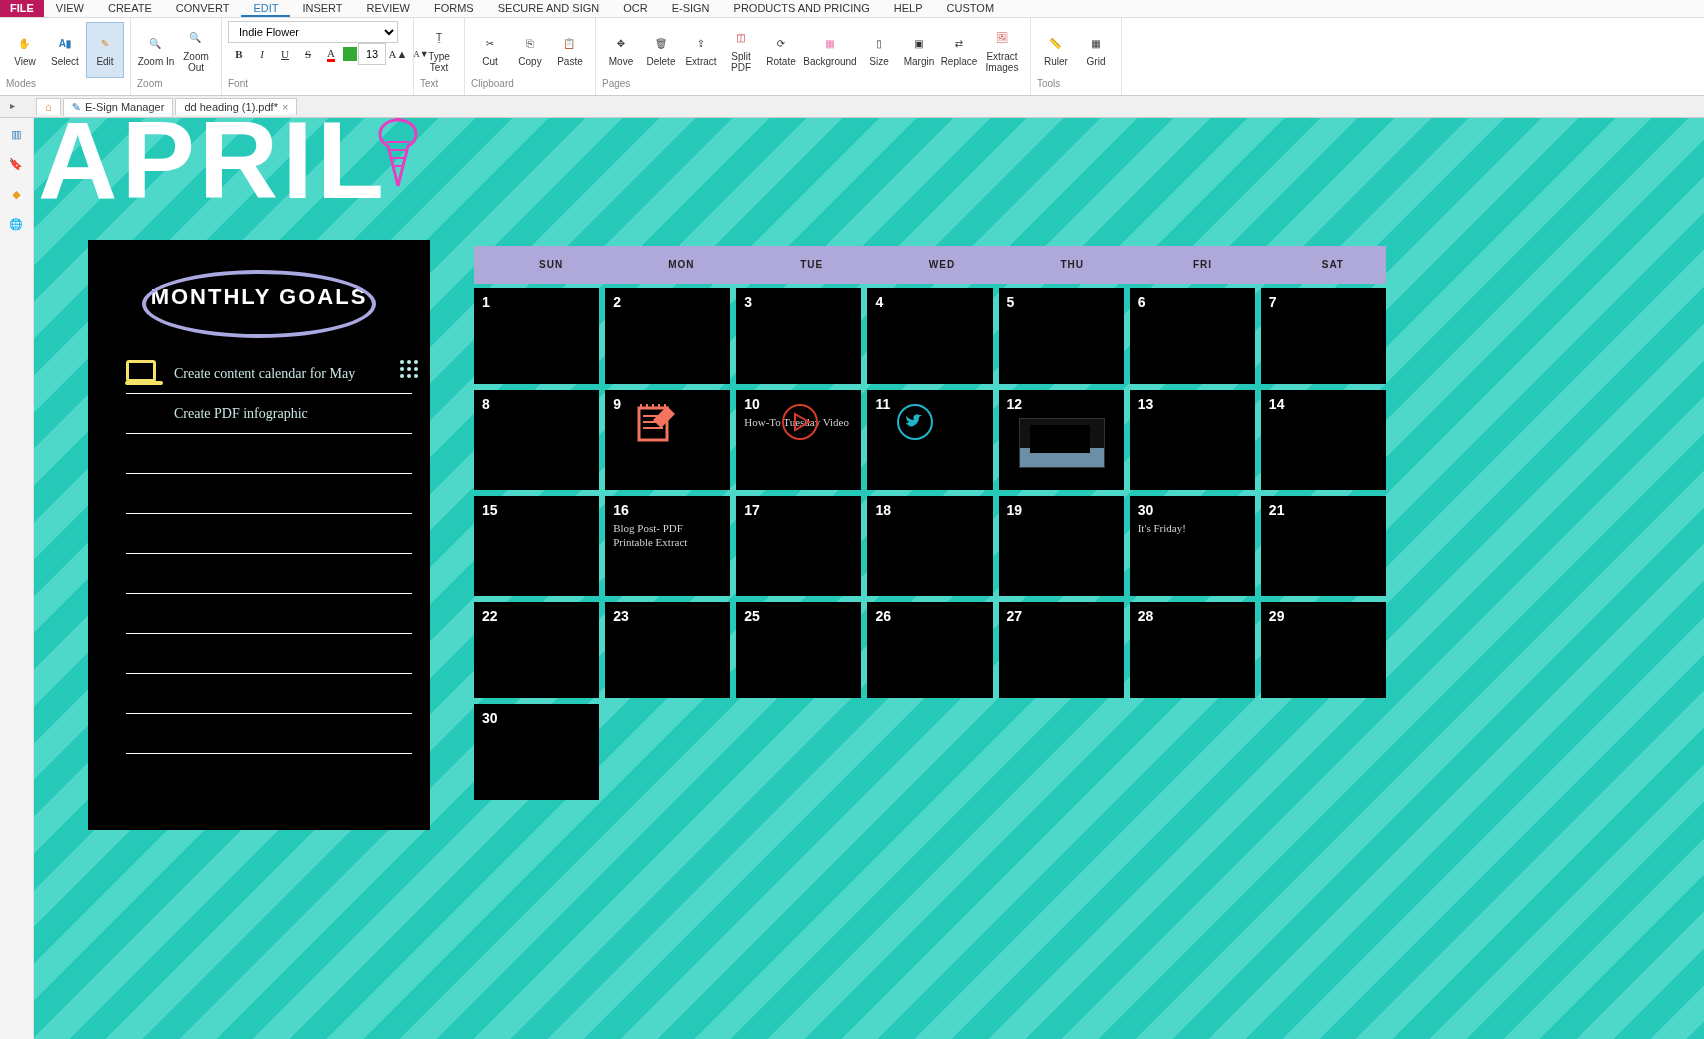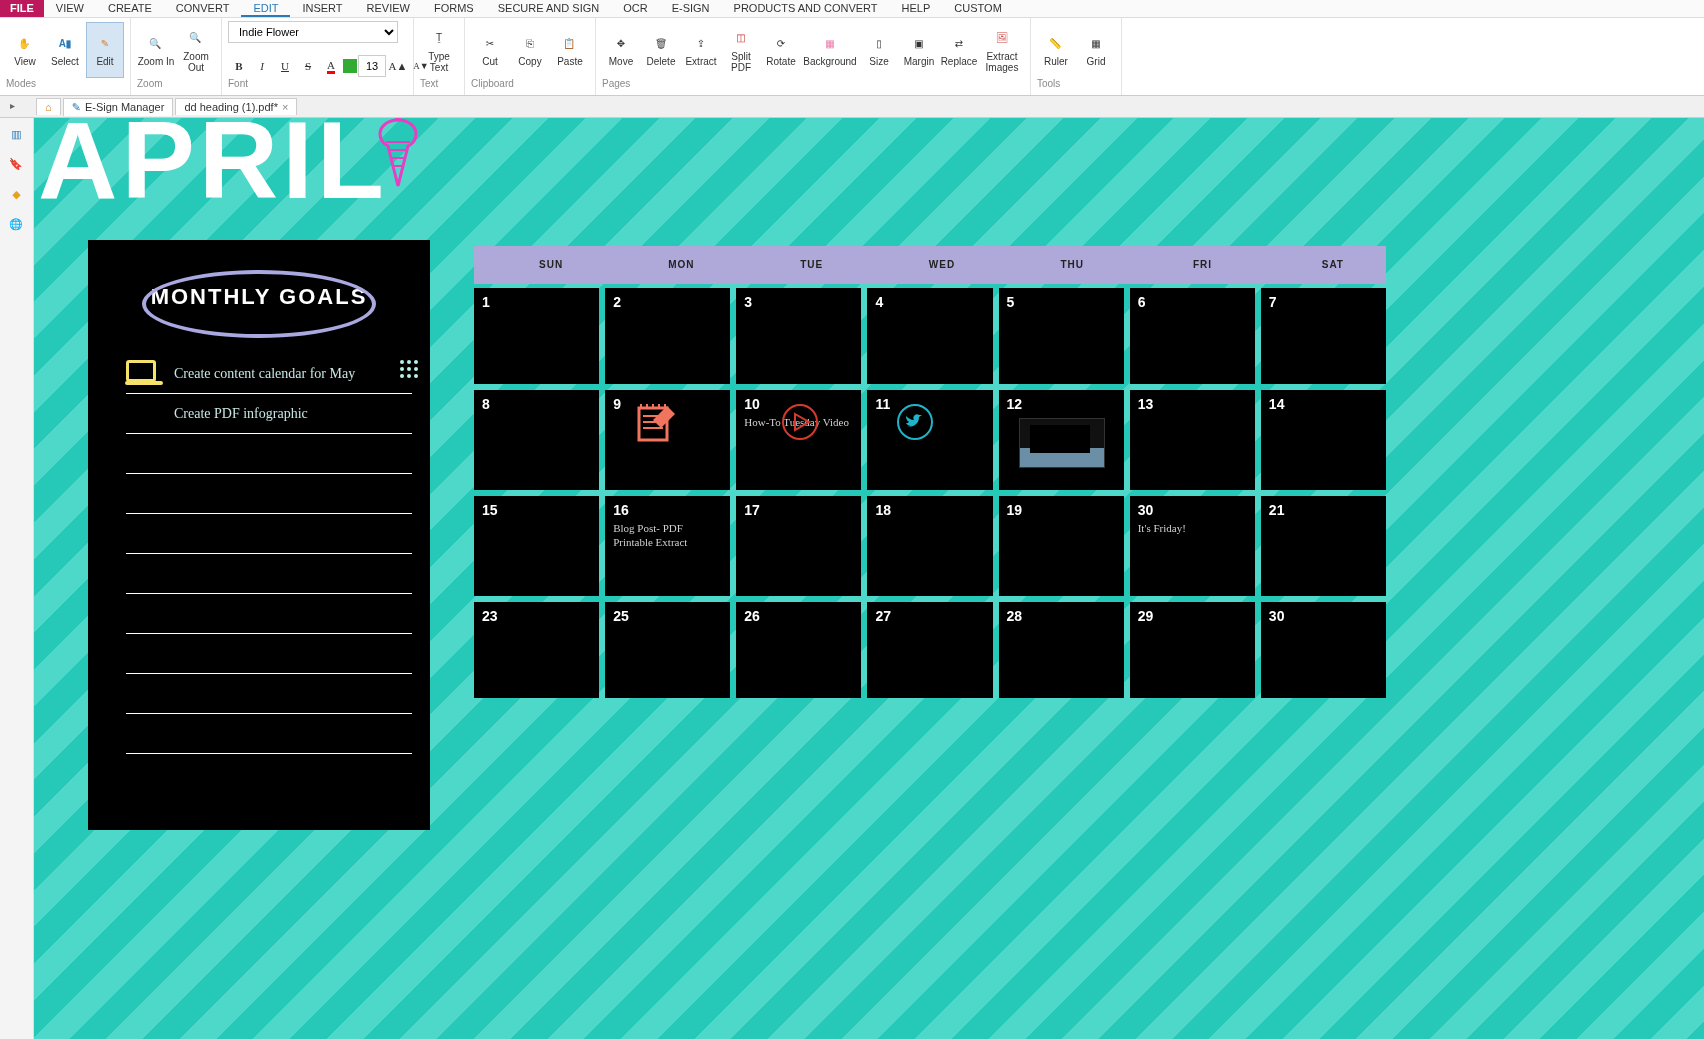--- a/index.html
+++ b/index.html
@@ -76,21 +76,21 @@
   <div class="item">VIEW</div>
   <div class="item">CREATE</div>
   <div class="item">CONVERT</div>
   <div class="item active">EDIT</div>
   <div class="item">INSERT</div>
   <div class="item">REVIEW</div>
   <div class="item">FORMS</div>
   <div class="item">SECURE AND SIGN</div>
   <div class="item">OCR</div>
   <div class="item">E-SIGN</div>
-  <div class="item">PRODUCTS AND CONVERT</div>
+  <div class="item">PRODUCTS AND PRICING</div>
   <div class="item">HELP</div>
   <div class="item">CUSTOM</div>
 </div>
 
 <div class="ribbon">
   <div class="ribbon-group">
     <div class="ribbon-row">
       <div class="rbtn">
           <span class="ricon">✋</span>
           <span>View</span>
@@ -113,21 +113,21 @@
           <span>Zoom In</span>
         </div>
       <div class="rbtn">
           <span class="ricon">🔍</span>
           <span>Zoom Out</span>
         </div>
     </div>
     <div class="ribbon-label">Zoom</div>
   </div>
   <div class="ribbon-group" style="width:192px">
-    <div class="ribbon-row" style="flex-direction:column;gap:12px;align-items:flex-start;">
+    <div class="ribbon-row" style="flex-direction:column;gap:0;align-items:flex-start;">
       <select class="font-select">
         <option>Indie Flower</option>
       </select>
       <div style="display:flex;gap:1px;align-items:center;">
         <span class="fontbtn" style="font-weight:bold;">B</span>
         <span class="fontbtn" style="font-style:italic;">I</span>
         <span class="fontbtn" style="text-decoration:underline;">U</span>
         <span class="fontbtn" style="text-decoration:line-through;">S</span>
         <span class="fontbtn">
             <span style="border-bottom:3px solid red;">A</span>
@@ -400,20 +400,23 @@
             <div>19</div>
           </div>
           <div class="cell tall">
             <div>30</div>
             <div class="content">It's Friday!</div>
           </div>
           <div class="cell tall">
             <div>21</div>
           </div>
           <div class="cell">
+            <div>22</div>
+          </div>
+          <div class="cell">
             <div>23</div>
           </div>
           <div class="cell">
             <div>25</div>
           </div>
           <div class="cell">
             <div>26</div>
           </div>
           <div class="cell">
             <div>27</div>

